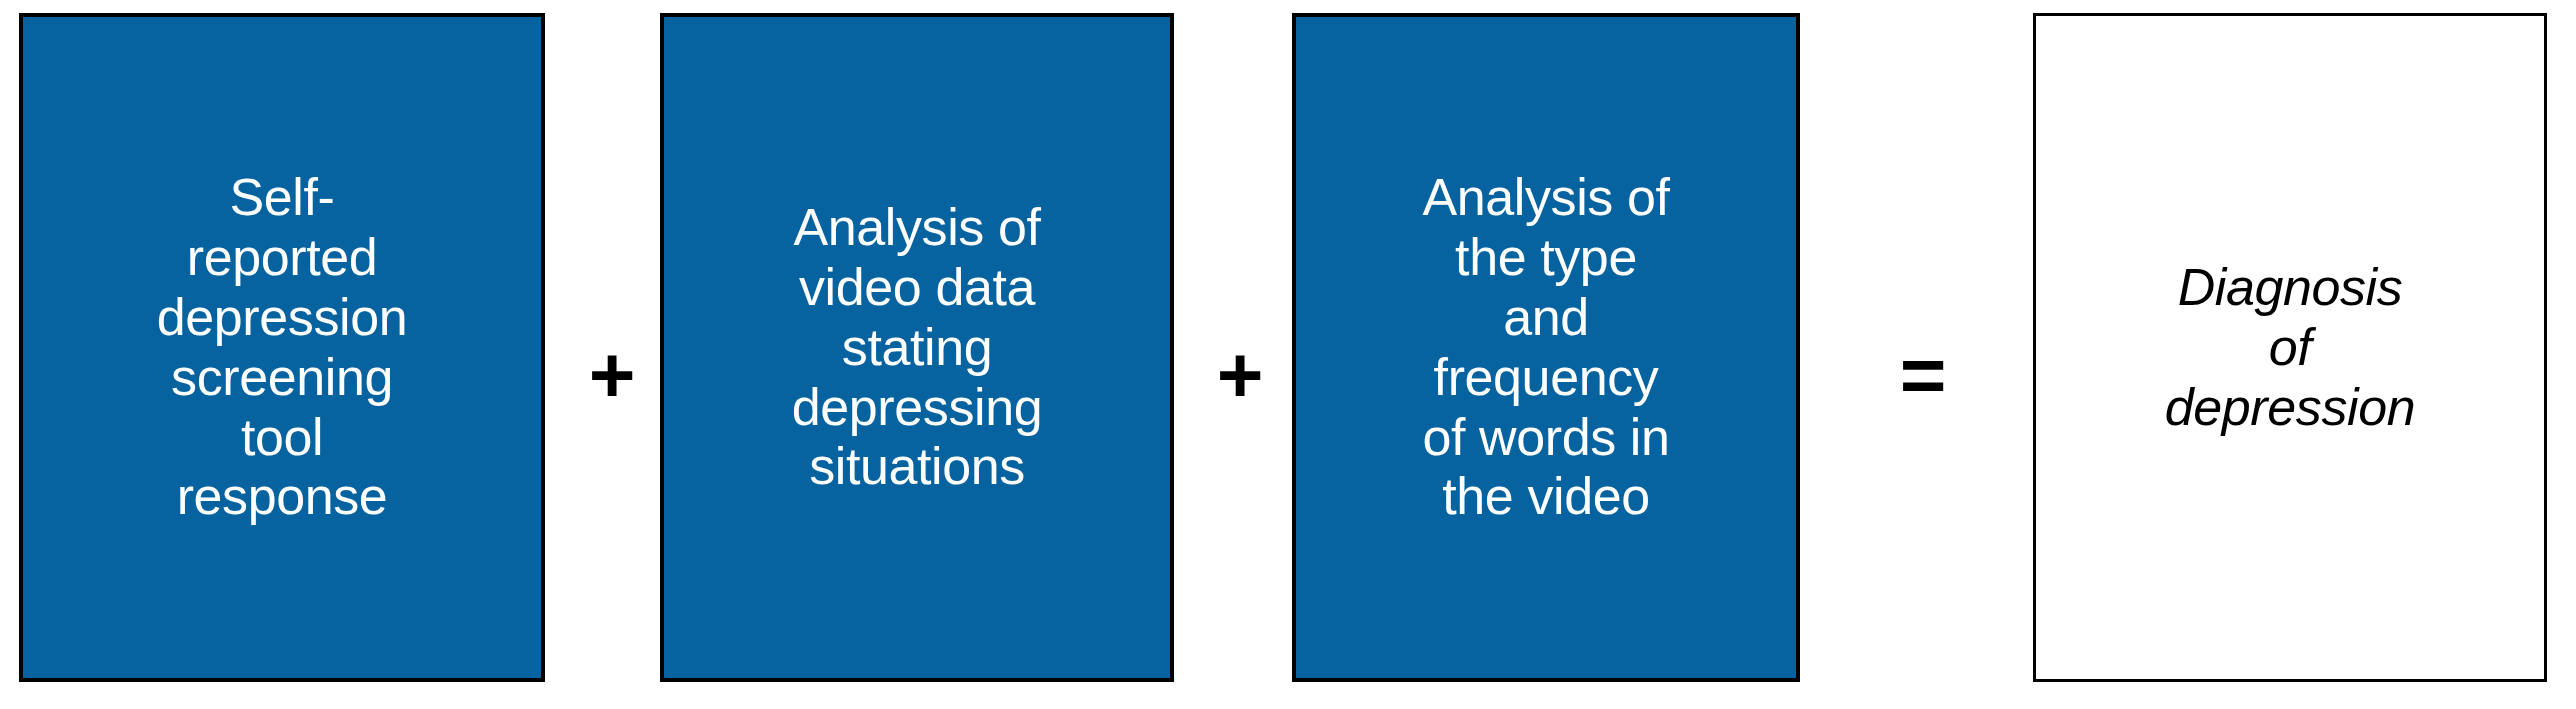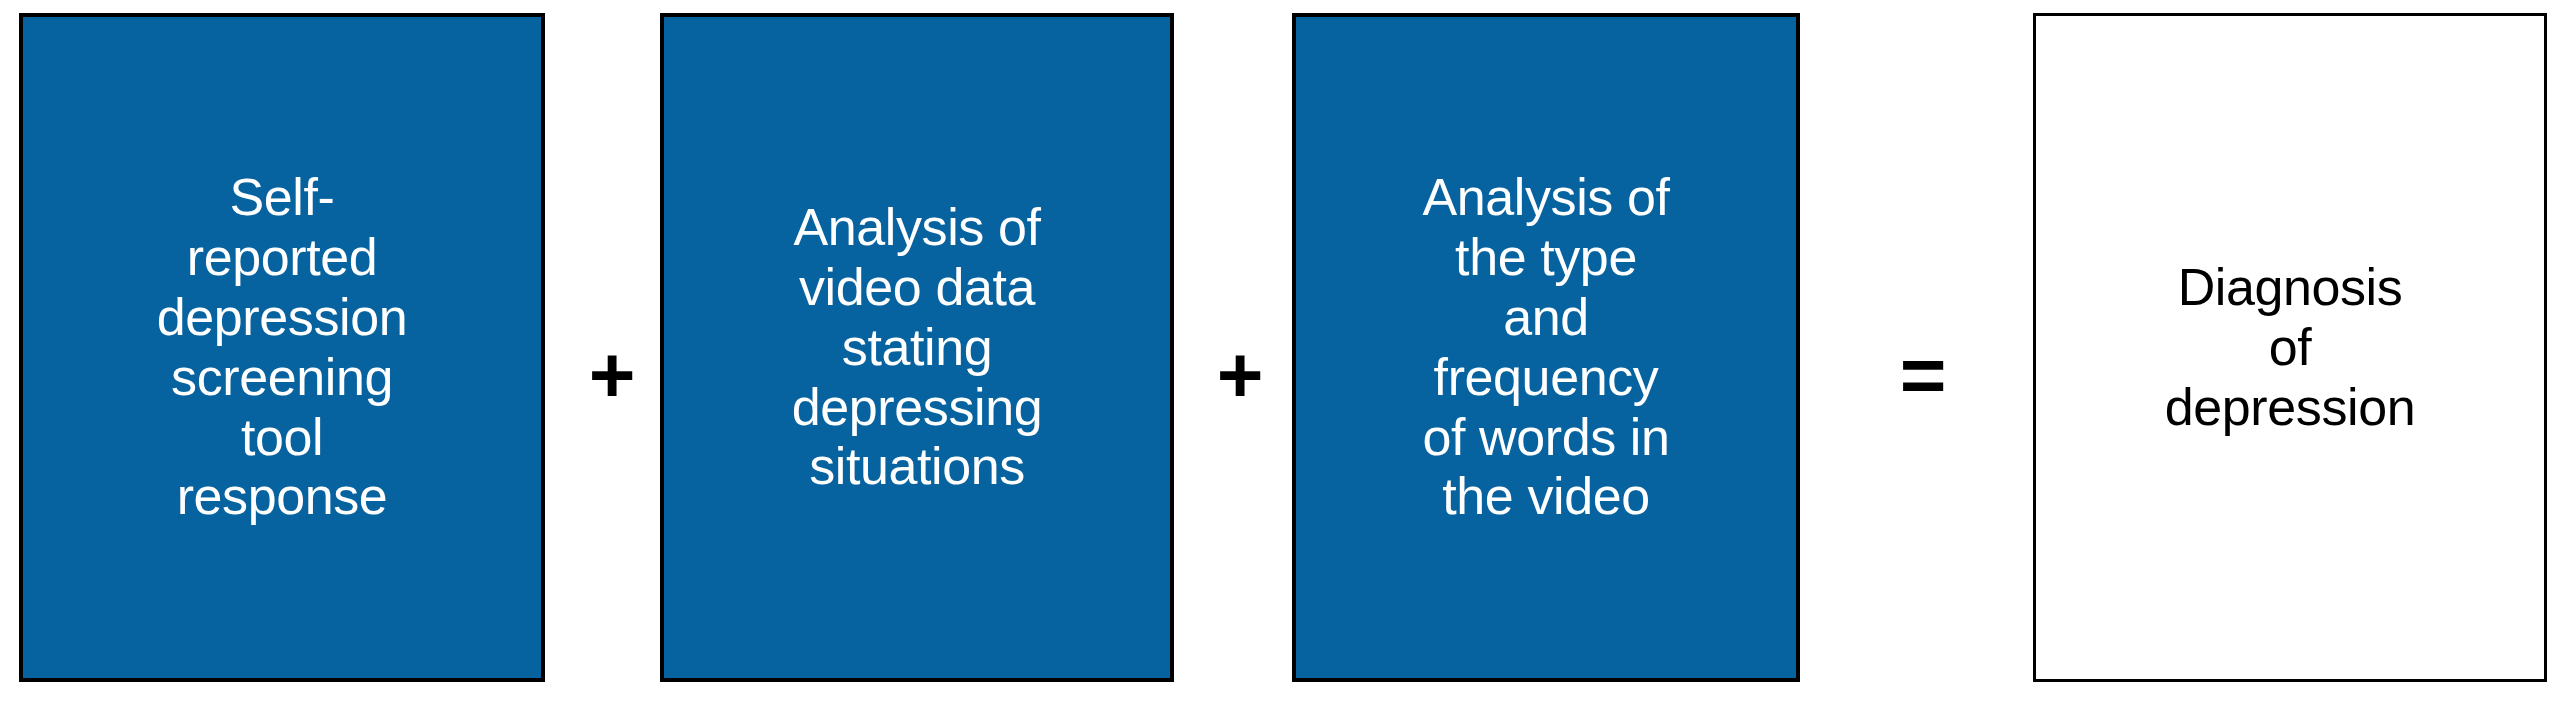--- a/index.html
+++ b/index.html
@@ -31,20 +31,21 @@
   }
 
   .eq-box.blue {
     background: #06639f;
     border: 4.2px solid #000000;
   }
 
   .eq-box.white {
     background: #ffffff;
     border: 3.3px solid #000000;
+    font-style: italic;
   }
 
   .box-text {
     display: block;
     width: 100%;
     padding: 0 5px;
     box-sizing: border-box;
     white-space: pre-line;
     line-height: 1.15;
     font-weight: 400;

